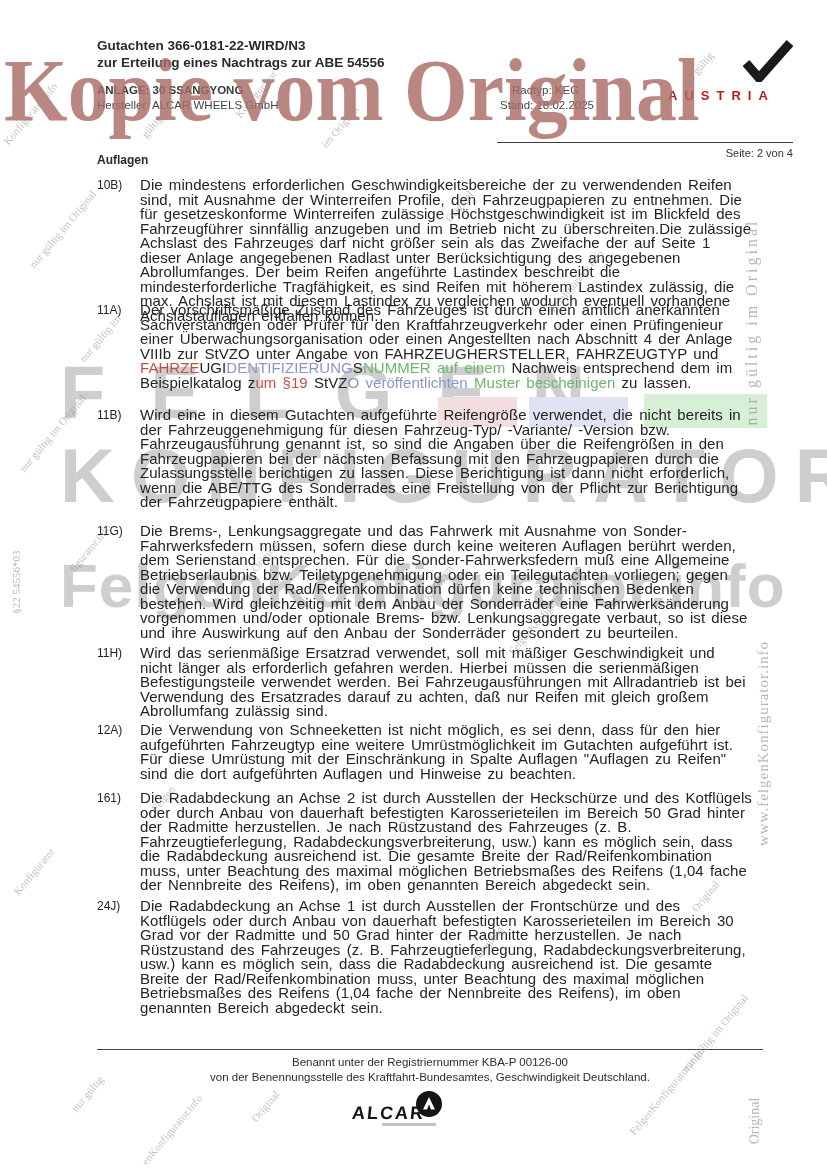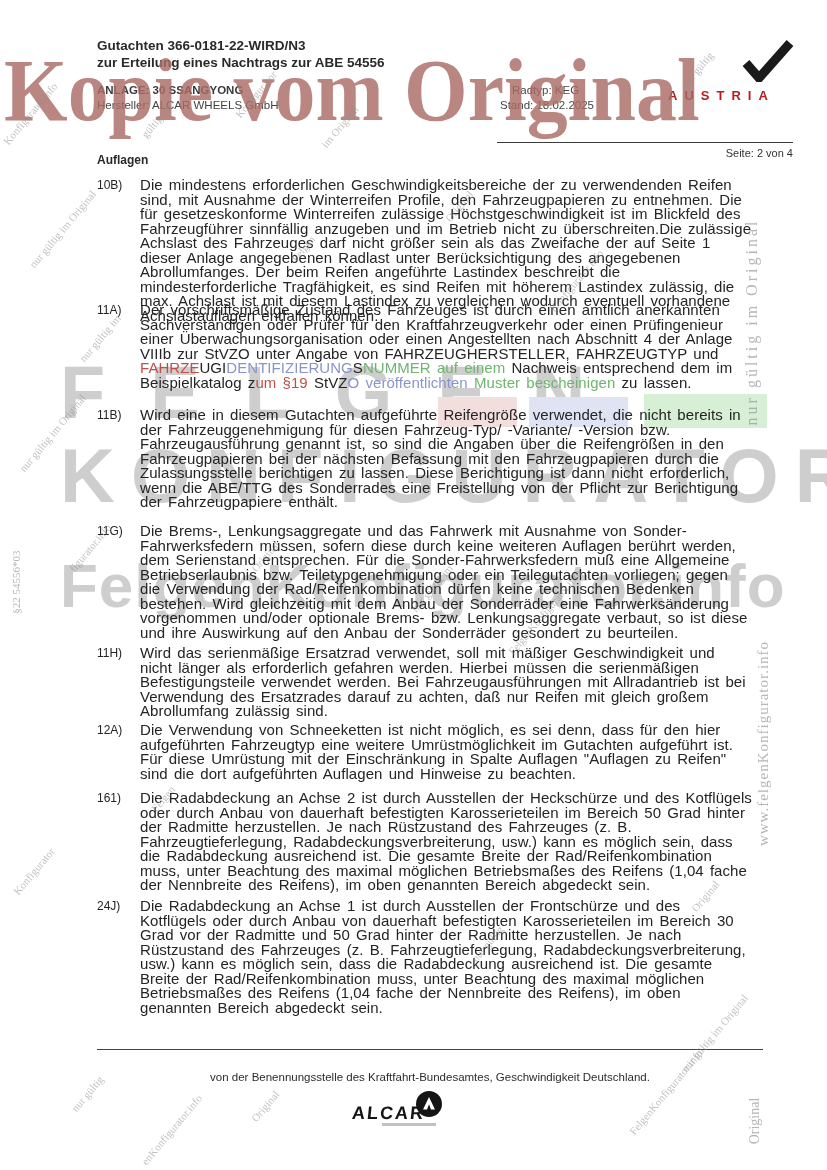--- a/index.html
+++ b/index.html
@@ -165,20 +165,21 @@
           <span class="para-label">161)</span>
           <div class="para-text"><span>Die Radabdeckung an Achse 2 ist durch Ausstellen der Heckschürze und des Kotflügels oder durch Anbau von dauerhaft befestigten Karosserieteilen im Bereich 50 Grad hinter der Radmitte herzustellen. Je nach Rüstzustand des Fahrzeuges (z. B. Fahrzeugtieferlegung, Radabdeckungsverbreiterung, usw.) kann es möglich sein, dass die Radabdeckung ausreichend ist. Die gesamte Breite der Rad/Reifenkombination muss, unter Beachtung des maximal möglichen Betriebsmaßes des Reifens (1,04 fache der Nennbreite des Reifens), im oben genannten Bereich abgedeckt sein.</span></div>
         </div>
         <div class="para">
           <span class="para-label">24J)</span>
           <div class="para-text"><span>Die Radabdeckung an Achse 1 ist durch Ausstellen der Frontschürze und des Kotflügels oder durch Anbau von dauerhaft befestigten Karosserieteilen im Bereich 30 Grad vor der Radmitte und 50 Grad hinter der Radmitte herzustellen. Je nach Rüstzustand des Fahrzeuges (z. B. Fahrzeugtieferlegung, Radabdeckungsverbreiterung, usw.) kann es möglich sein, dass die Radabdeckung ausreichend ist. Die gesamte Breite der Rad/Reifenkombination muss, unter Beachtung des maximal möglichen Betriebsmaßes des Reifens (1,04 fache der Nennbreite des Reifens), im oben genannten Bereich abgedeckt sein.</span></div>
         </div>
       </div>
 
     <div class="ftr-rule"></div>
+    <div class="ftr-line1">Benannt unter der Registriernummer KBA-P 00126-00</div>
     <div class="ftr-line2">von der Benennungsstelle des Kraftfahrt-Bundesamtes, Geschwindigkeit Deutschland.</div>
 
     <div class="alcar">
       <span class="alcar-text">ALCAR</span>
       <span class="alcar-globe">
         <svg viewBox="0 0 24 24">
           <circle cx="12" cy="12" r="12" fill="#141414"></circle>
           <path d="M6.5 17 L12 5.5 L17.5 17 L13.8 17 L12 12.2 L10.2 17 Z" fill="#ffffff"></path>
         </svg>
       </span>

